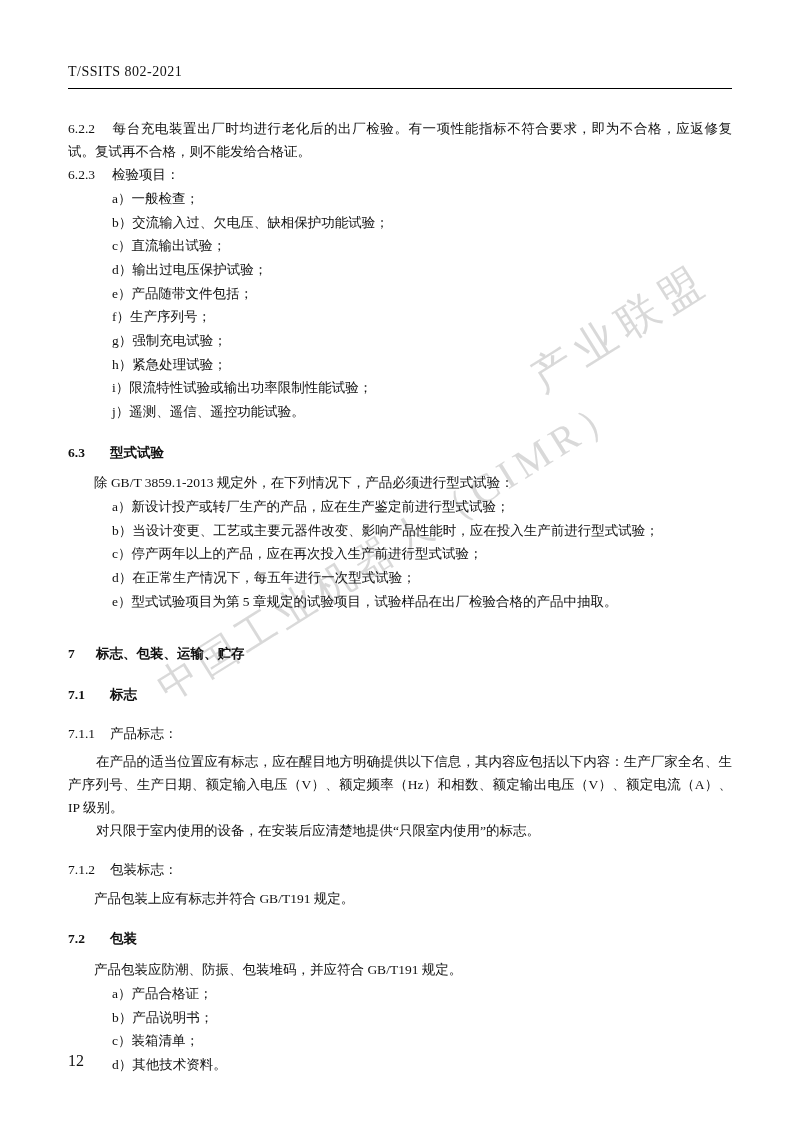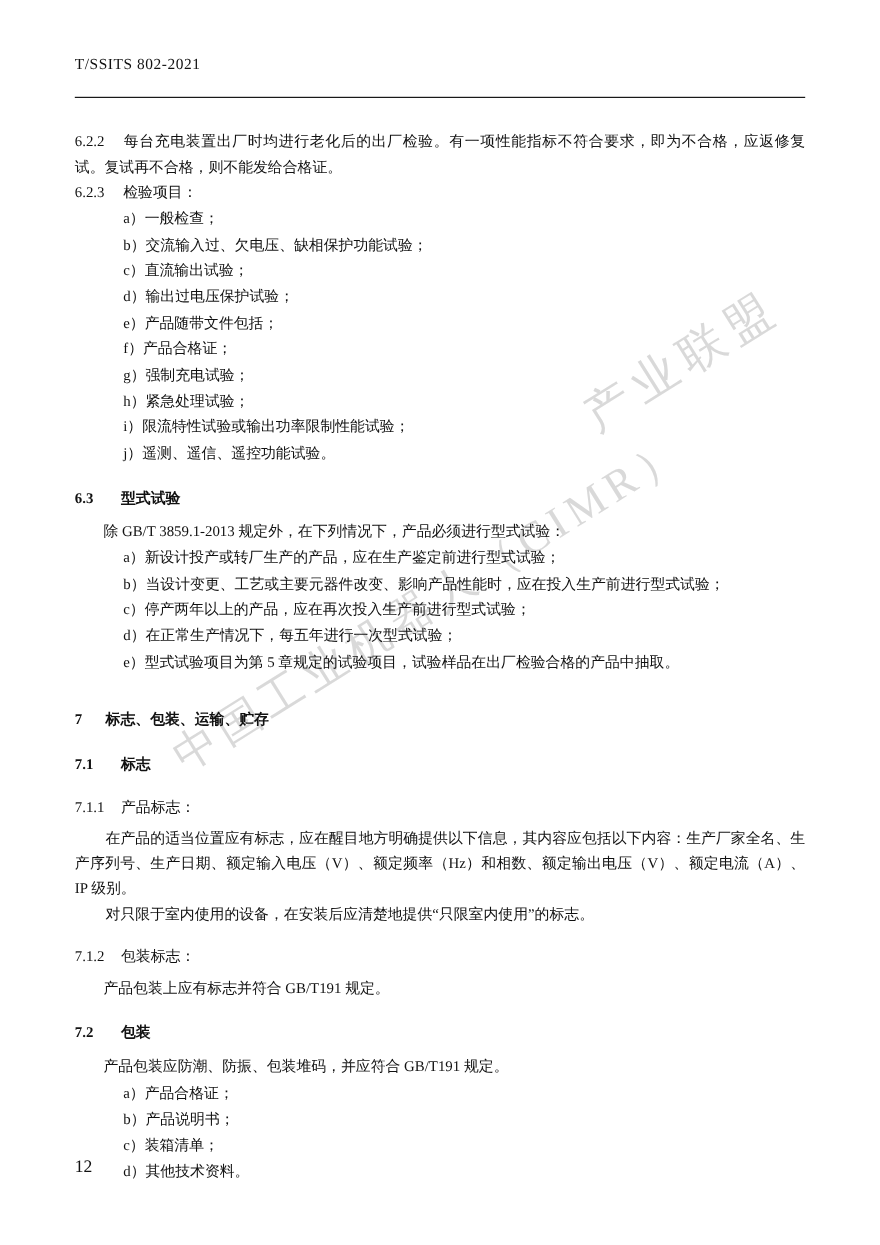--- a/index.html
+++ b/index.html
@@ -43,21 +43,21 @@
     transform: rotate(-32deg);
     letter-spacing: 6px;
     opacity: .95;
   }
   .content {
     position: relative;
     z-index: 2;
   }
   .header-code {
     position: absolute;
-    top: 52px;
+    top: 64px;
     left: 68px;
     font-size: 14px;
     letter-spacing: .5px;
     font-family: "Liberation Serif", serif;
     text-align: center;
   }
   .rule {
     position: absolute;
     left: 68px;
     top: 88px;
@@ -133,21 +133,21 @@
       </p>
 
       <p class="para-just">
         <span class="clause-label">6.2.3</span><span>检验项目：</span>
       </p>
       <p class="list-item">a）一般检查；</p>
       <p class="list-item">b）交流输入过、欠电压、缺相保护功能试验；</p>
       <p class="list-item">c）直流输出试验；</p>
       <p class="list-item">d）输出过电压保护试验；</p>
       <p class="list-item">e）产品随带文件包括；</p>
-      <p class="list-item">f）产品合格证；</p>
+      <p class="list-item">f）生产序列号；</p>
       <p class="list-item">g）强制充电试验；</p>
       <p class="list-item">h）紧急处理试验；</p>
       <p class="list-item">i）限流特性试验或输出功率限制性能试验；</p>
       <p class="list-item">j）遥测、遥信、遥控功能试验。</p>
 
       <p class="sec-head">
         <span class="lbl">6.3</span><span>型式试验</span>
       </p>
       <p class="indent-body">除 GB/T 3859.1-2013 规定外，在下列情况下，产品必须进行型式试验：</p>
       <p class="list-item">a）新设计投产或转厂生产的产品，应在生产鉴定前进行型式试验；</p>

